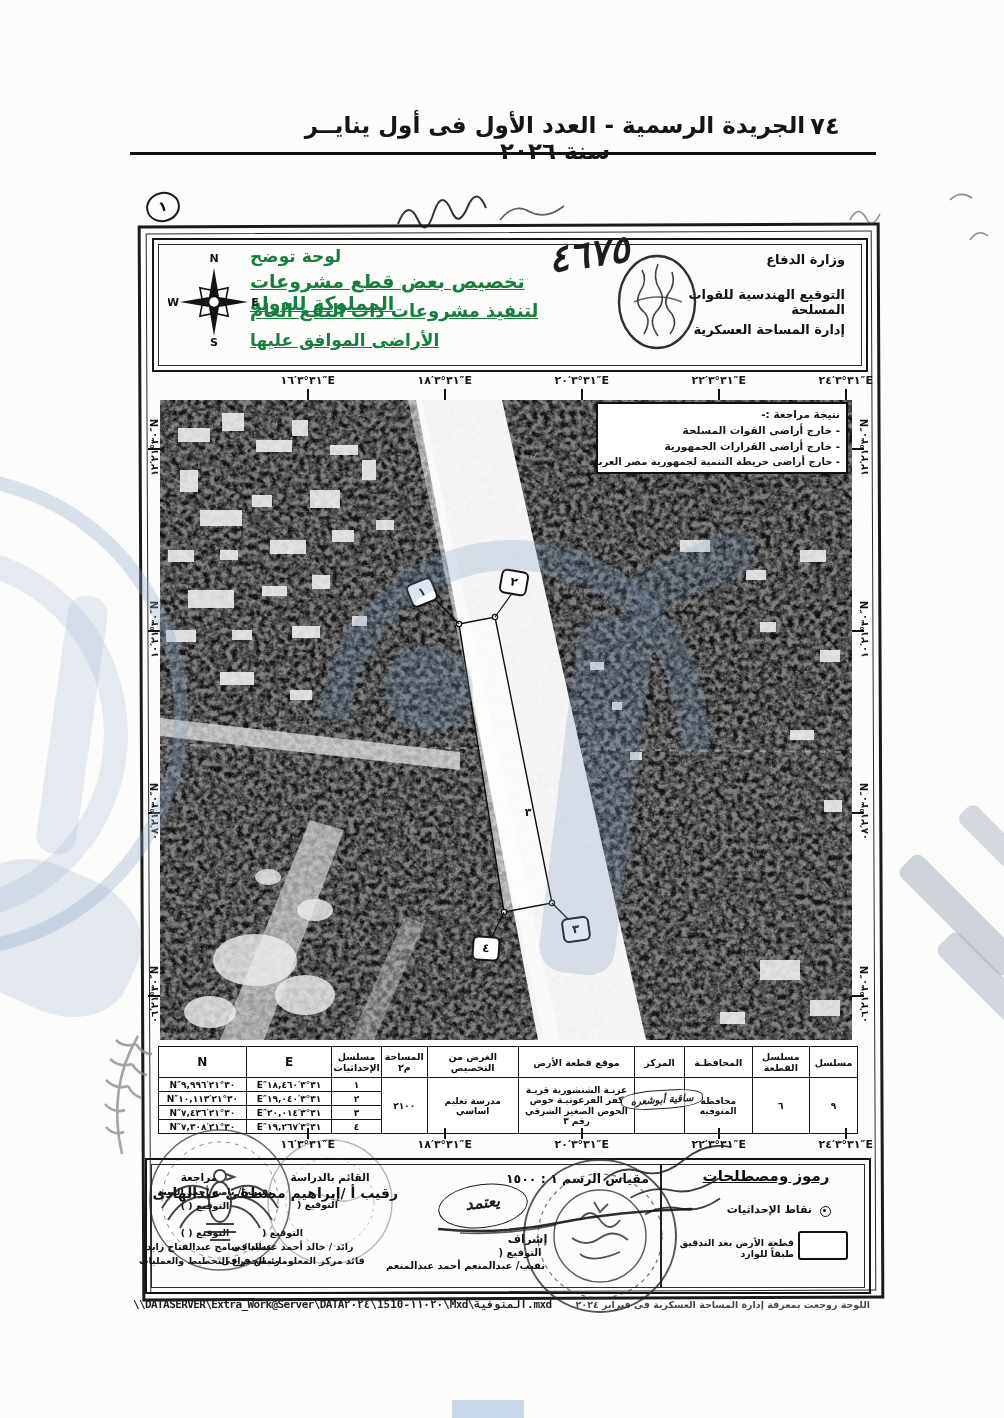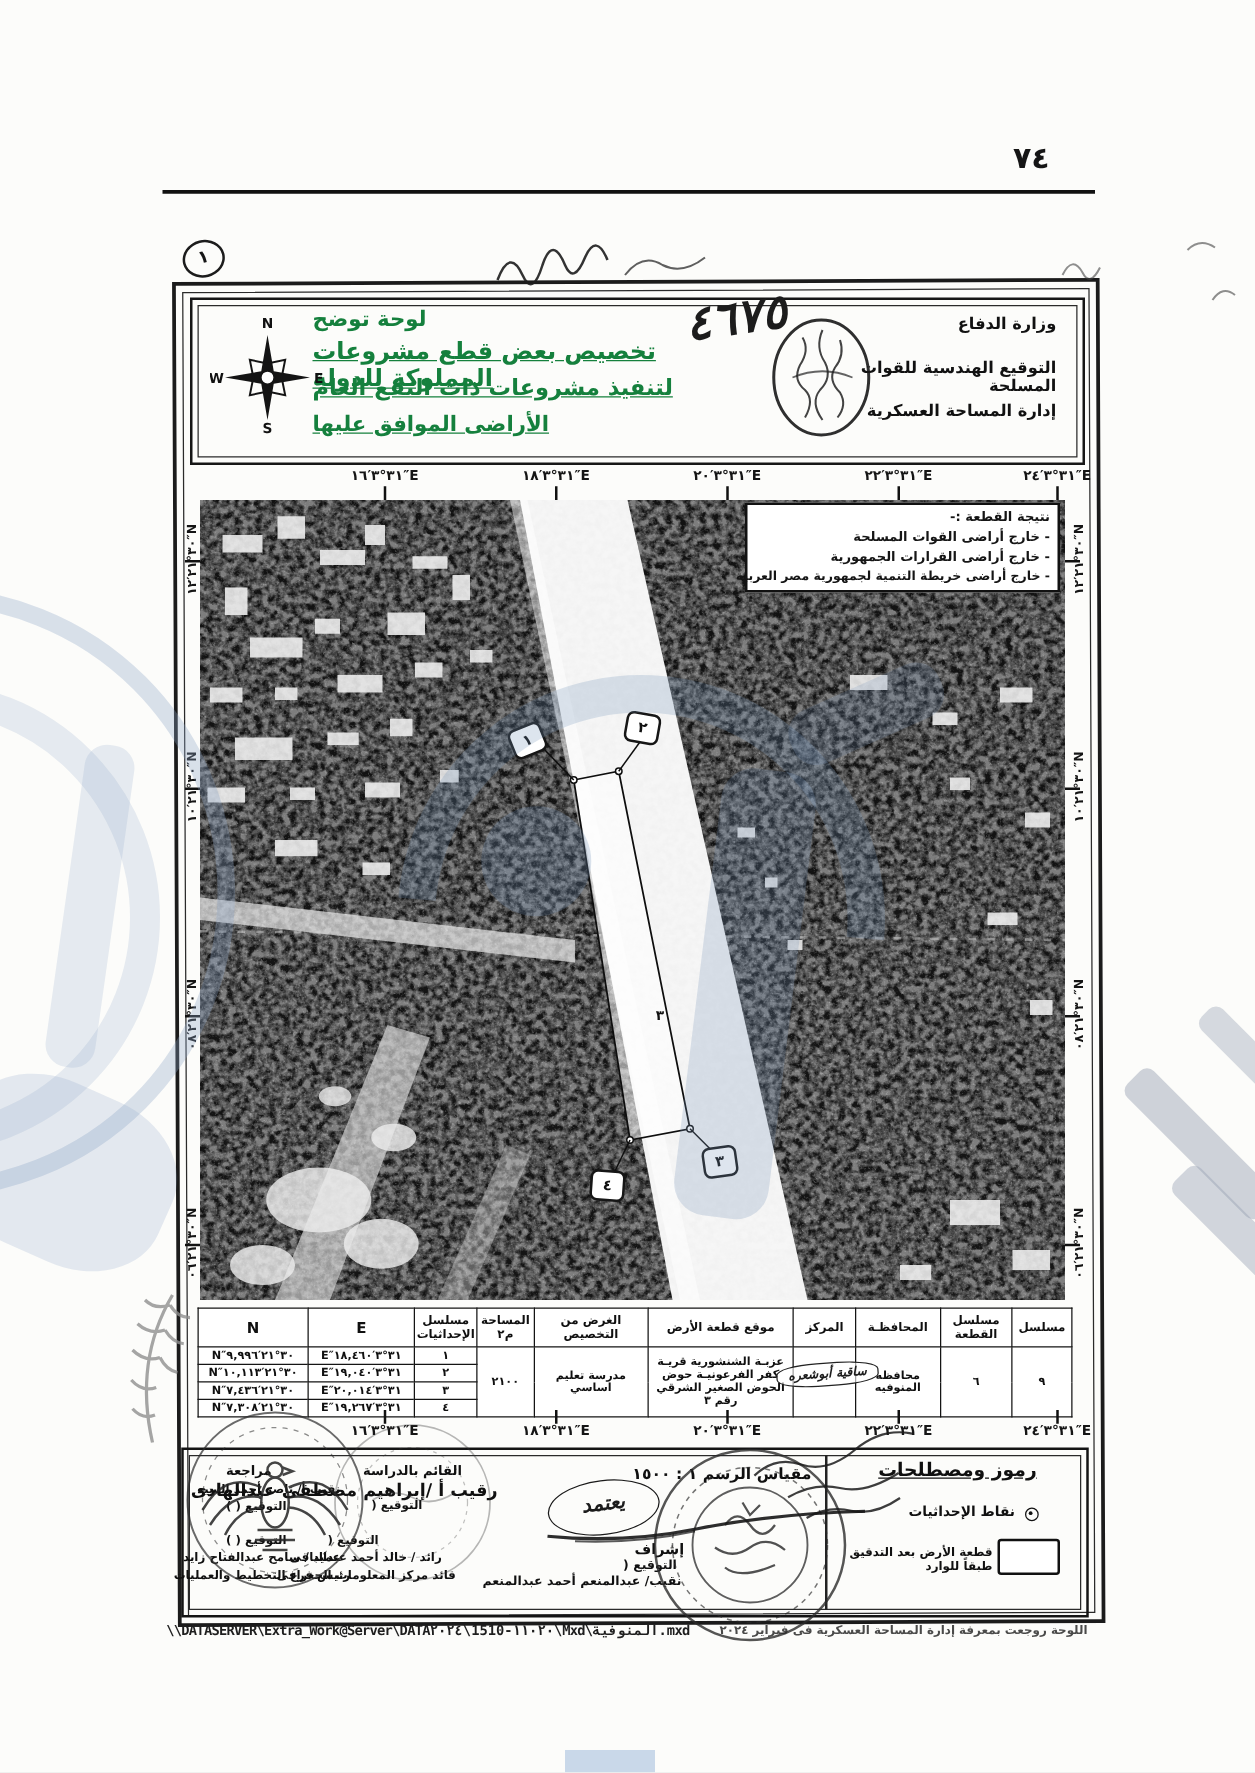--- a/index.html
+++ b/index.html
@@ -54,20 +54,21 @@
   .wm-ring{border-radius:50%;}
   #wm-url{font-size:50px;font-weight:bold;letter-spacing:3px;color:rgba(208,219,236,.68);
           -webkit-text-stroke:2.5px rgba(78,103,148,.75);font-family:"DejaVu Sans",sans-serif;}
   svg{display:block;}
 </style>
 </head>
 <body>
 
 <div id="page">
 
+  <div class="abs rtl b" style="left:300px;top:112px;width:510px;font-size:23px;text-align:center;">الجريدة الرسمية - العدد الأول فى أول ينايــر سنة ٢٠٢٦</div>
   <div class="abs b" style="left:800px;top:112px;width:50px;font-size:24px;text-align:center;">٧٤</div>
   <div class="abs" style="left:130px;top:152px;width:746px;height:2.6px;background:#111;"></div>
 
   <div id="sheet">
     <div id="sheet-inner"></div>
   </div>
 
   <div id="titlebox">
     <div class="in"></div>
   </div>
@@ -214,21 +215,21 @@
     <span>١</span></div>
   <div class="ptag" style="left:500px;top:570px;transform:rotate(10deg);">
     <span>٢</span></div>
   <div class="ptag" style="left:562px;top:917px;transform:rotate(-8deg);">
     <span>٣</span></div>
   <div class="ptag" style="left:472px;top:936px;transform:rotate(4deg);">
     <span>٤</span></div>
   <div class="abs b ctr" style="left:520px;top:806px;width:16px;font-size:11px;color:#111;">٣</div>
 
   <div id="studybox">
-    <div class="l">نتيجة القطعة :-</div>
+    <div class="l">نتيجة مراجعة :-</div>
     <div class="l">- خارج أراضى القوات المسلحة</div>
     <div class="l">- خارج أراضى القرارات الجمهورية</div>
     <div class="l" style="font-size:10px;">- خارج أراضى خريطة التنمية لجمهورية مصر العربية</div>
   </div>
 
   <div class="nlabel" style="left:112px;top:442px;">٣٠°٢١′١٢″N</div>
   <div class="nlabel" style="left:112px;top:624px;">٣٠°٢١′١٠″N</div>
   <div class="nlabel" style="left:112px;top:806px;">٣٠°٢١′٠٨″N</div>
   <div class="nlabel" style="left:112px;top:989px;">٣٠°٢١′٠٦″N</div>
   <div class="nlabel" style="left:822px;top:442px;">٣٠°٢١′١٢″N</div>

